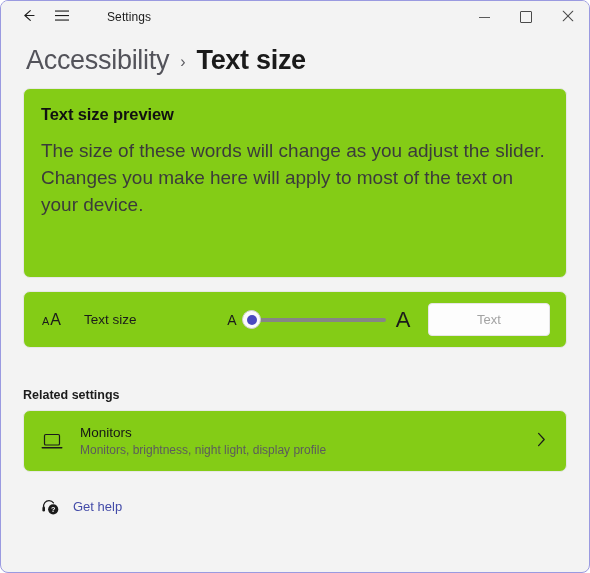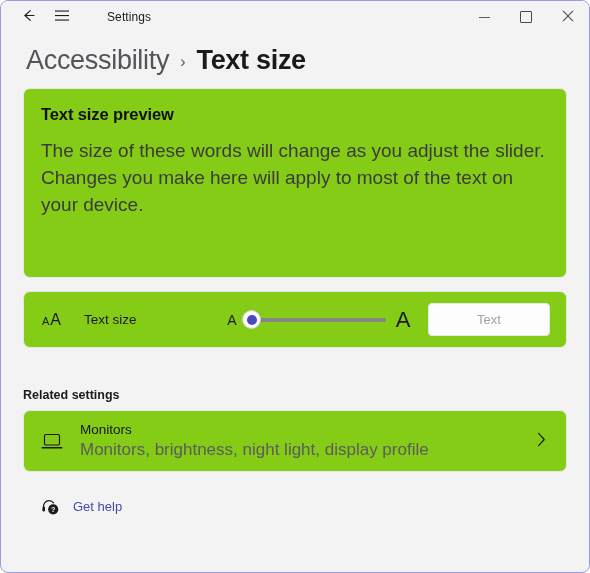--- a/index.html
+++ b/index.html
@@ -249,21 +249,21 @@
     justify-content: center;
     color: #1b1b1b;
   }
   .display-text { flex: 1; }
   .display-title {
     font-size: 13.5px;
     color: #161616;
     line-height: 1.25;
   }
   .display-sub {
-    font-size: 17px;
+    font-size: 12px;
     color: #5c5c5c;
     margin-top: 2px;
   }
   .chev-right {
     color: #1b1b1b;
     font-size: 13px;
     padding-right: 6px;
   }
 
   

